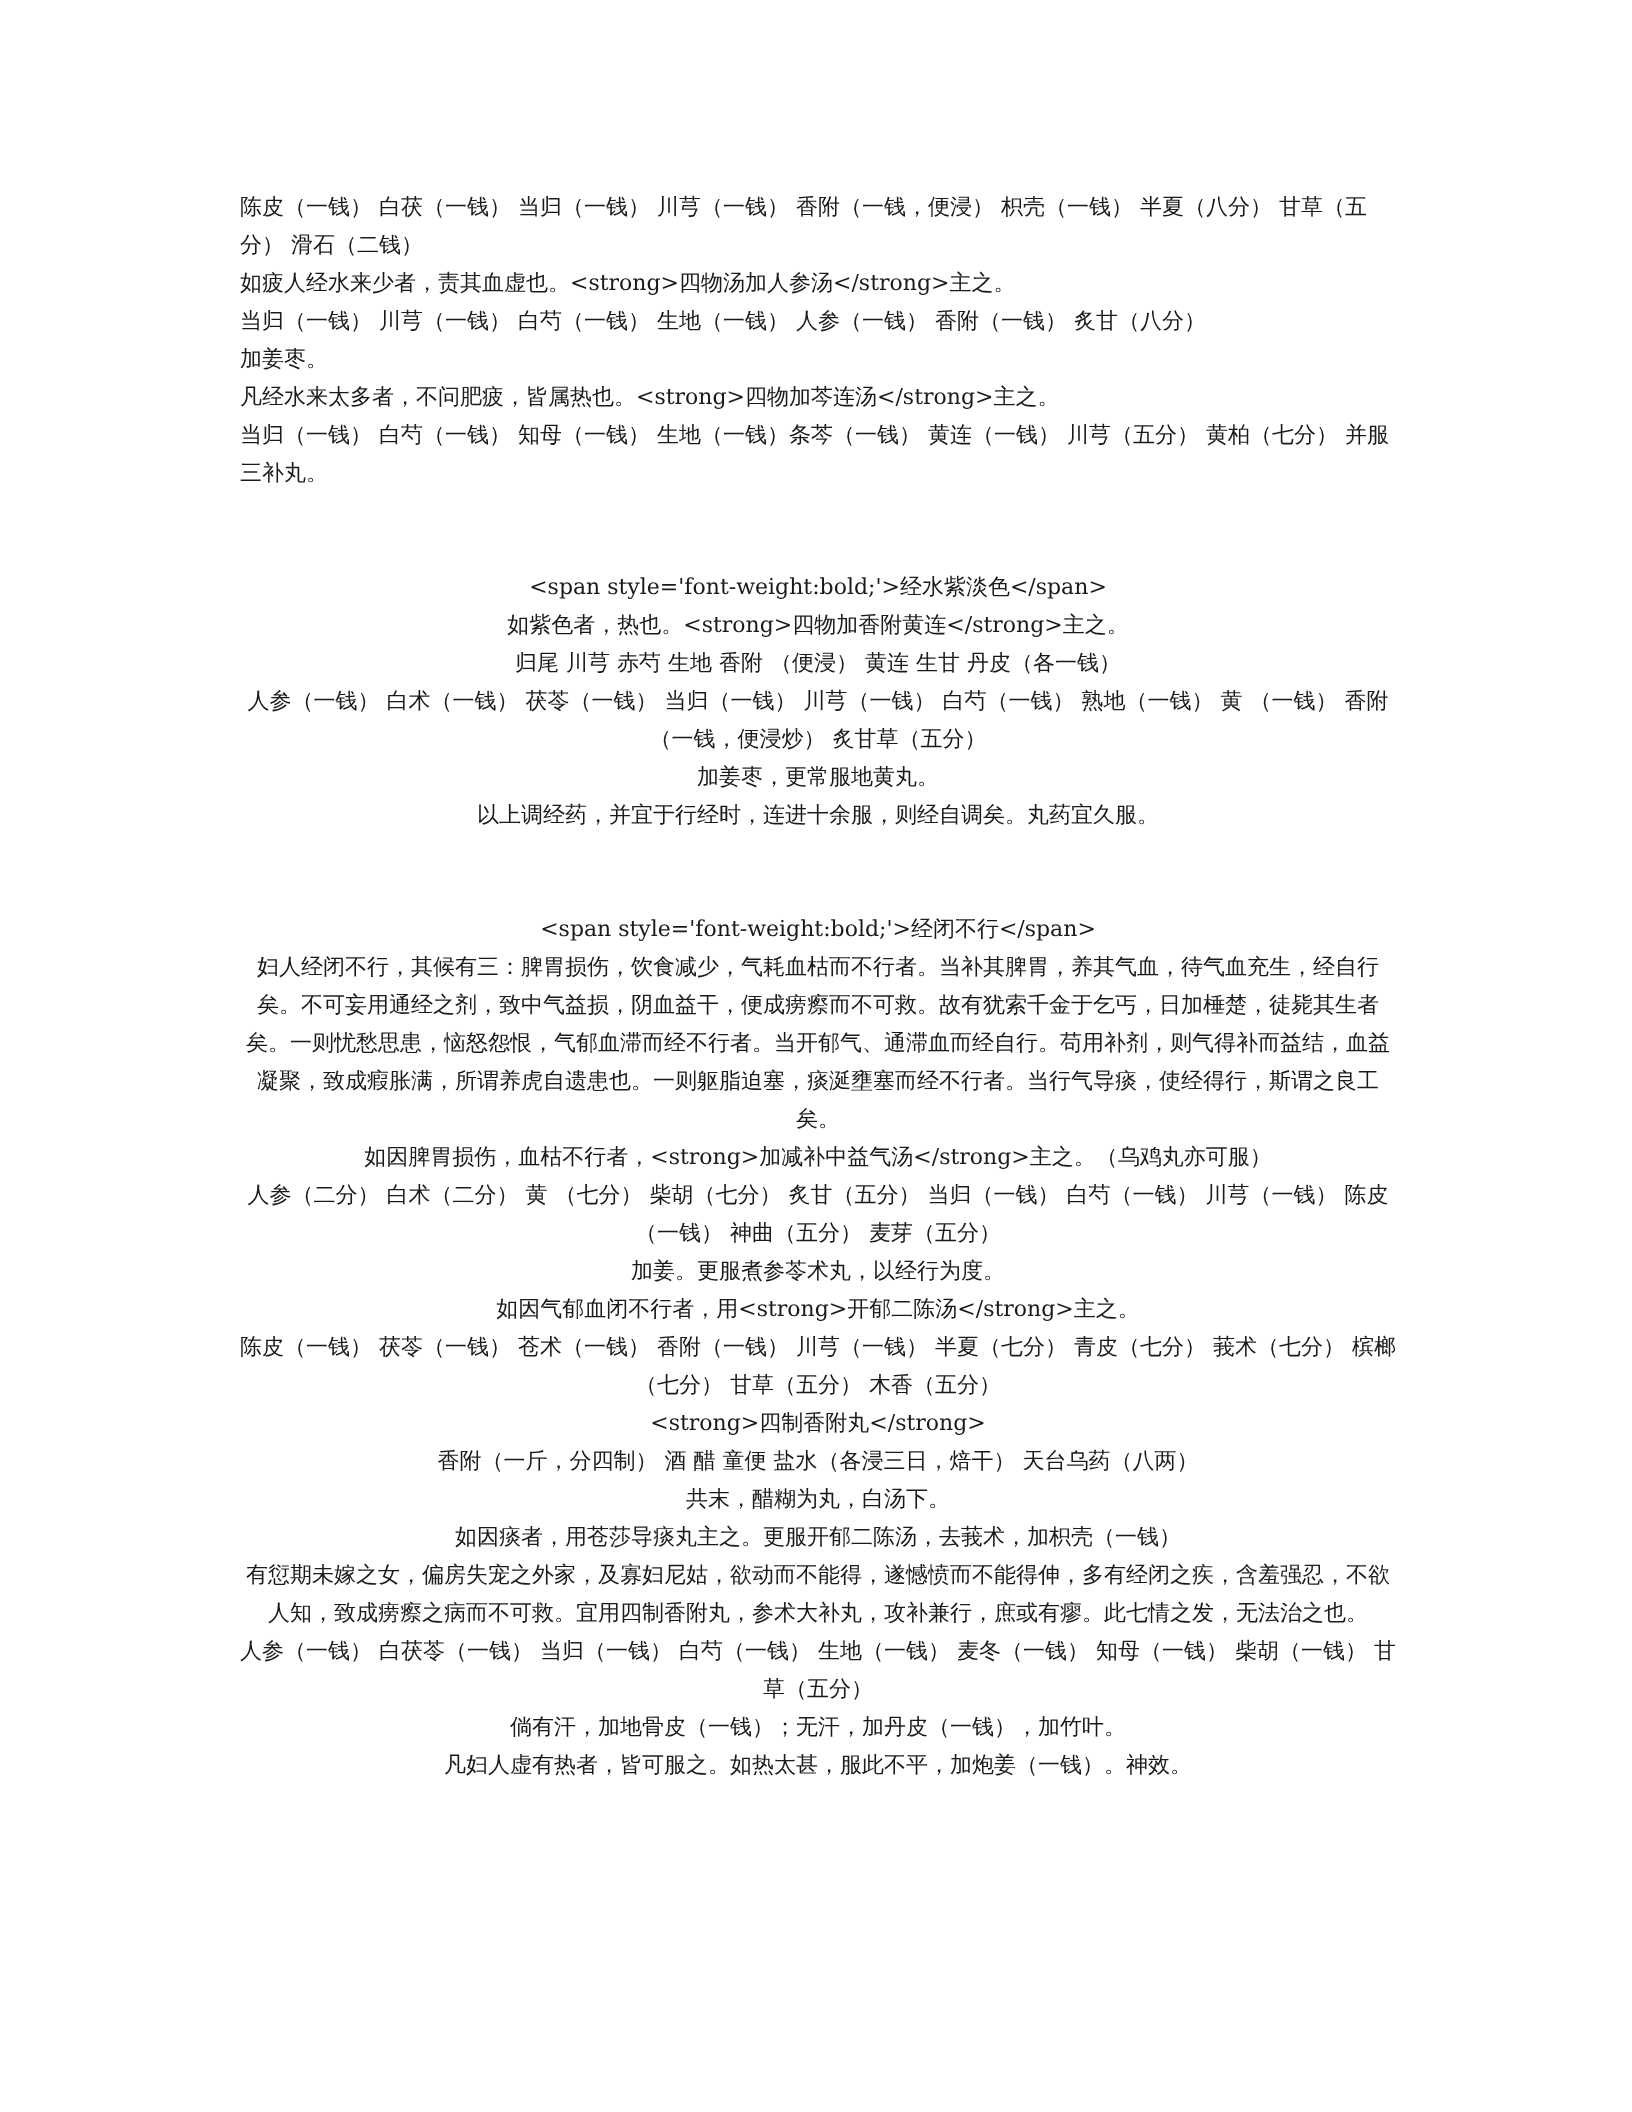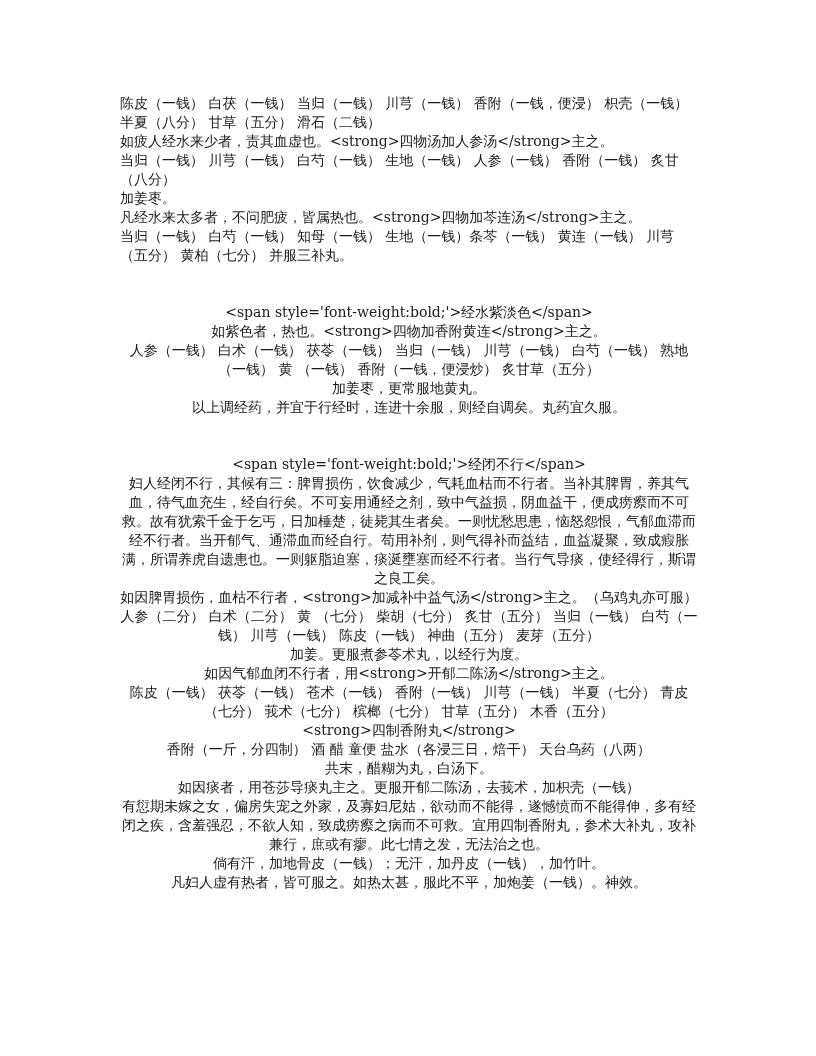--- a/index.html
+++ b/index.html
@@ -13,21 +13,21 @@
     }
     .page {
       position: absolute;
       left: 120px;
       top: 94px;
       width: 578px;
     }
     .section { margin: 0; }
     .section + .section { margin-top: 38px; text-align: center; }
     .line {
-      font-size: 14px;
+      font-size: 11px;
       line-height: 19px;
       white-space: pre-wrap;
       word-break: break-all;
       margin: 0;
     }
   </style>
 </head>
 <body>
 
 <div class="page">
@@ -37,35 +37,37 @@
     <p class="line">如疲人经水来少者，责其血虚也。&lt;strong&gt;四物汤加人参汤&lt;/strong&gt;主之。</p>
     <p class="line">当归（一钱） 川芎（一钱） 白芍（一钱） 生地（一钱） 人参（一钱） 香附（一钱） 炙甘（八分）</p>
     <p class="line">加姜枣。</p>
     <p class="line">凡经水来太多者，不问肥疲，皆属热也。&lt;strong&gt;四物加芩连汤&lt;/strong&gt;主之。</p>
     <p class="line">当归（一钱） 白芍（一钱） 知母（一钱） 生地（一钱）条芩（一钱） 黄连（一钱） 川芎（五分） 黄柏（七分） 并服三补丸。</p>
   </div>
 
   <div class="section">
     <p class="line">&lt;span style='font-weight:bold;'&gt;经水紫淡色&lt;/span&gt;</p>
     <p class="line">如紫色者，热也。&lt;strong&gt;四物加香附黄连&lt;/strong&gt;主之。</p>
+    <p class="line">归尾 川芎 赤芍 生地 香附 （便浸） 黄连 生甘 丹皮（各一钱）</p>
     <p class="line">人参（一钱） 白术（一钱） 茯苓（一钱） 当归（一钱） 川芎（一钱） 白芍（一钱） 熟地（一钱） 黄 （一钱） 香附（一钱，便浸炒） 炙甘草（五分）</p>
     <p class="line">加姜枣，更常服地黄丸。</p>
     <p class="line">以上调经药，并宜于行经时，连进十余服，则经自调矣。丸药宜久服。</p>
   </div>
 
   <div class="section">
     <p class="line">&lt;span style='font-weight:bold;'&gt;经闭不行&lt;/span&gt;</p>
     <p class="line">妇人经闭不行，其候有三：脾胃损伤，饮食减少，气耗血枯而不行者。当补其脾胃，养其气血，待气血充生，经自行矣。不可妄用通经之剂，致中气益损，阴血益干，便成痨瘵而不可救。故有犹索千金于乞丐，日加棰楚，徒毙其生者矣。一则忧愁思患，恼怒怨恨，气郁血滞而经不行者。当开郁气、通滞血而经自行。苟用补剂，则气得补而益结，血益凝聚，致成瘕胀满，所谓养虎自遗患也。一则躯脂迫塞，痰涎壅塞而经不行者。当行气导痰，使经得行，斯谓之良工矣。</p>
     <p class="line">如因脾胃损伤，血枯不行者，&lt;strong&gt;加减补中益气汤&lt;/strong&gt;主之。（乌鸡丸亦可服）</p>
     <p class="line">人参（二分） 白术（二分） 黄 （七分） 柴胡（七分） 炙甘（五分） 当归（一钱） 白芍（一钱） 川芎（一钱） 陈皮（一钱） 神曲（五分） 麦芽（五分）</p>
     <p class="line">加姜。更服煮参苓术丸，以经行为度。</p>
     <p class="line">如因气郁血闭不行者，用&lt;strong&gt;开郁二陈汤&lt;/strong&gt;主之。</p>
     <p class="line">陈皮（一钱） 茯苓（一钱） 苍术（一钱） 香附（一钱） 川芎（一钱） 半夏（七分） 青皮（七分） 莪术（七分） 槟榔（七分） 甘草（五分） 木香（五分）</p>
     <p class="line">&lt;strong&gt;四制香附丸&lt;/strong&gt;</p>
     <p class="line">香附（一斤，分四制） 酒 醋 童便 盐水（各浸三日，焙干） 天台乌药（八两）</p>
     <p class="line">共末，醋糊为丸，白汤下。</p>
     <p class="line">如因痰者，用苍莎导痰丸主之。更服开郁二陈汤，去莪术，加枳壳（一钱）</p>
     <p class="line">有愆期未嫁之女，偏房失宠之外家，及寡妇尼姑，欲动而不能得，遂憾愤而不能得伸，多有经闭之疾，含羞强忍，不欲人知，致成痨瘵之病而不可救。宜用四制香附丸，参术大补丸，攻补兼行，庶或有瘳。此七情之发，无法治之也。</p>
+    <p class="line">人参（一钱） 白茯苓（一钱） 当归（一钱） 白芍（一钱） 生地（一钱） 麦冬（一钱） 知母（一钱） 柴胡（一钱） 甘草（五分）</p>
     <p class="line">倘有汗，加地骨皮（一钱）；无汗，加丹皮（一钱），加竹叶。</p>
     <p class="line">凡妇人虚有热者，皆可服之。如热太甚，服此不平，加炮姜（一钱）。神效。</p>
   </div>
 
 </div>
 
 </body></html>

